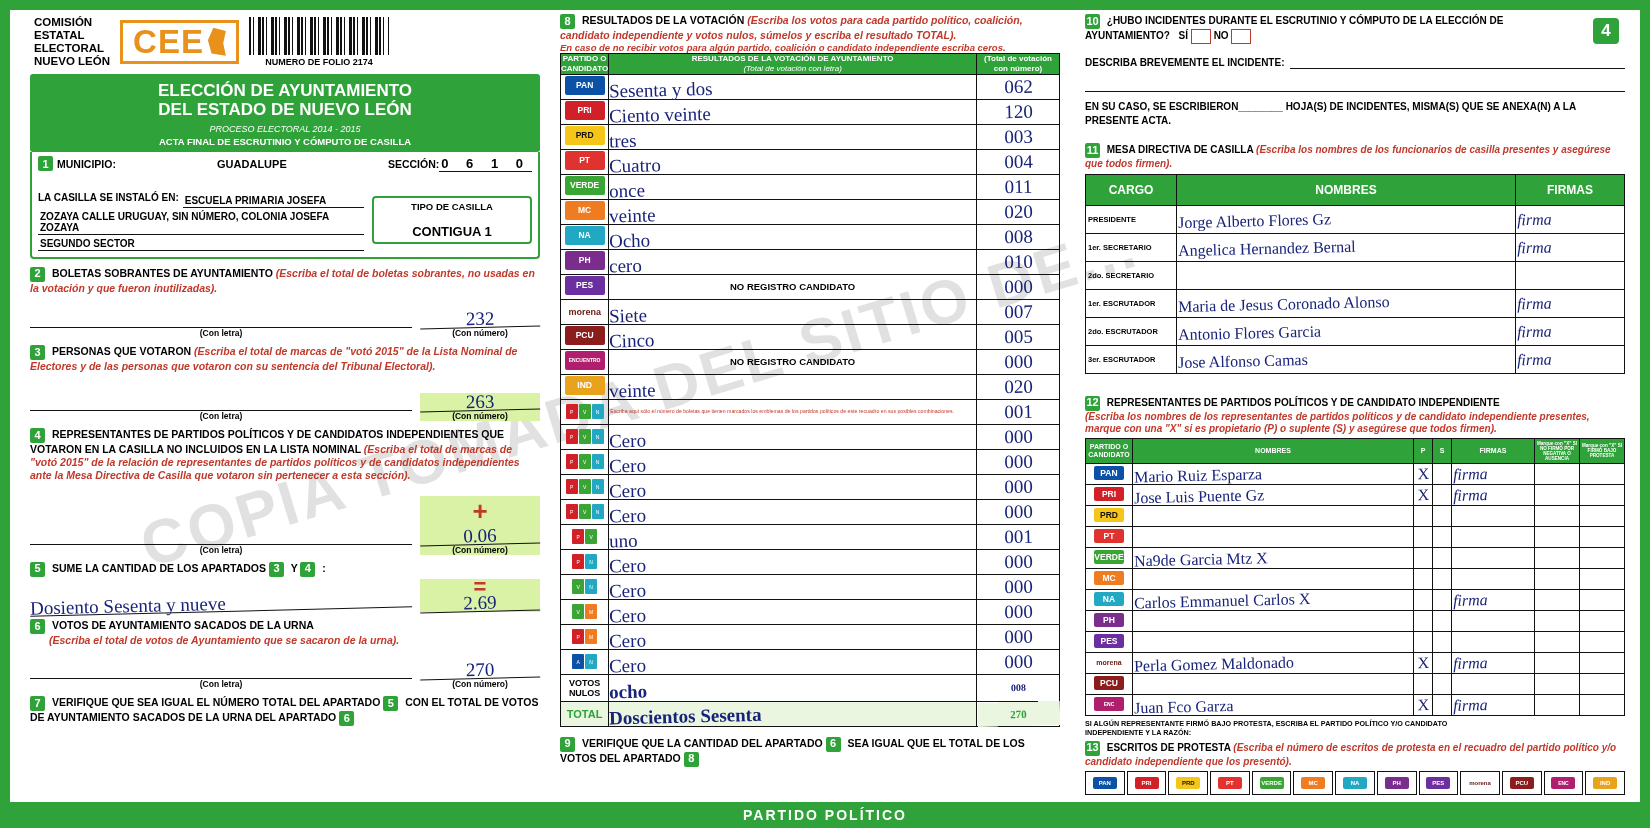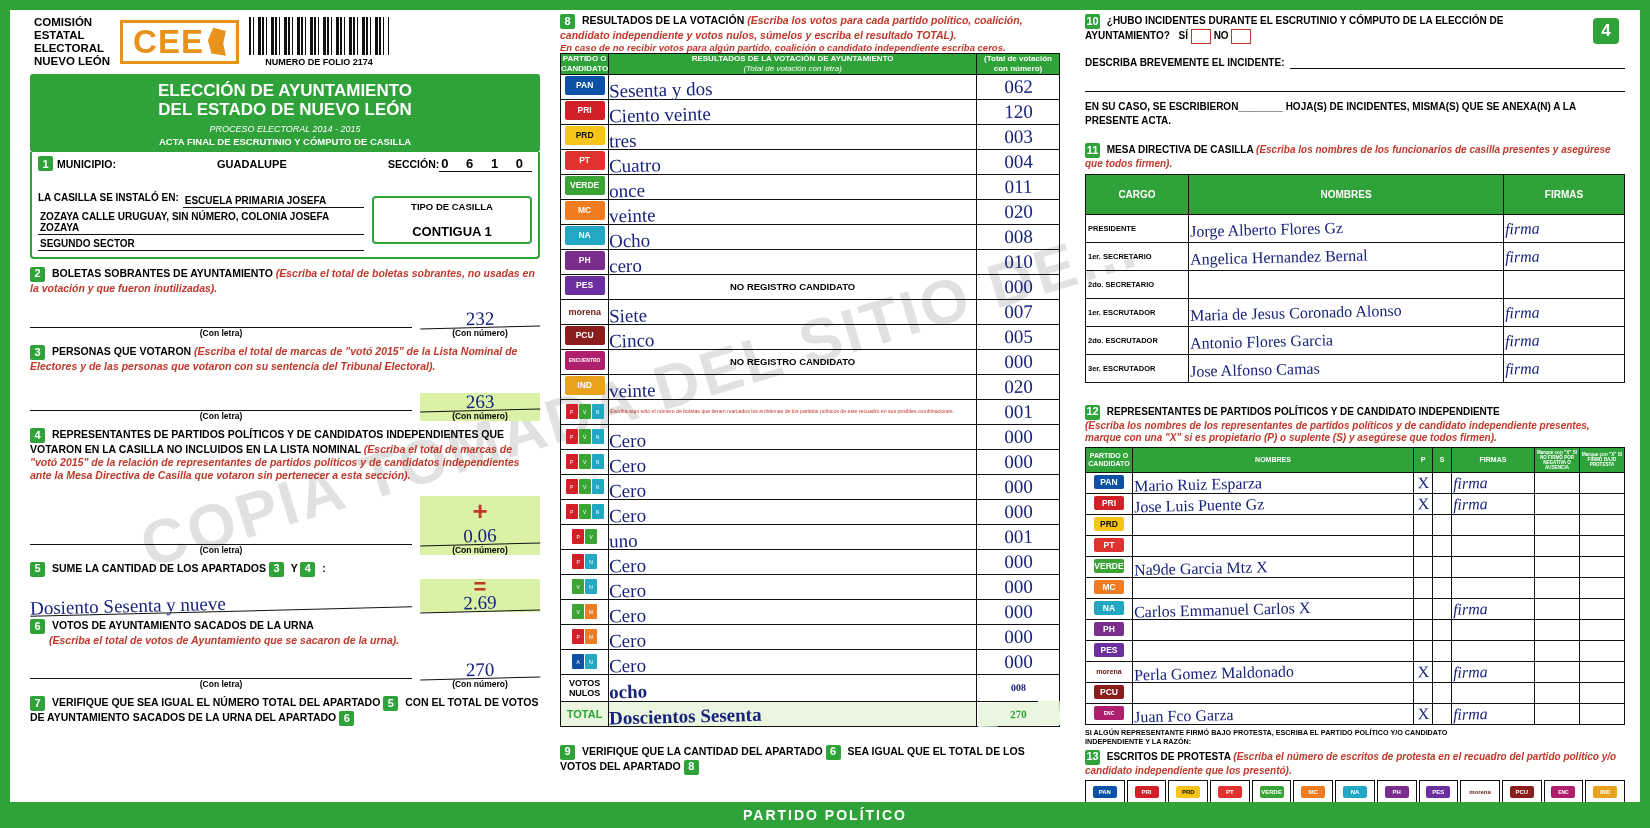--- a/index.html
+++ b/index.html
@@ -107,21 +107,21 @@
   
   .c-title{font-size:10px;font-weight:bold;line-height:1.25;}
   .chk{display:inline-block;width:18px;height:13px;border:1px solid #c0392b;vertical-align:middle;}
   .page-badge{
     position:absolute;right:6px;top:4px;width:26px;height:26px;border-radius:4px;
     background:#2fa239;color:#fff;font-weight:bold;font-size:17px;
     display:flex;align-items:center;justify-content:center;
   }
   table.mesa{border-collapse:collapse;width:100%;font-size:8px;}
   table.mesa th,table.mesa td{border:1px solid #111;}
-  table.mesa th{background:#2fa239;color:#fff;padding:14px;font-size:10px;}
+  table.mesa th{background:#2fa239;color:#fff;padding:8px;font-size:12px;}
   .cargo{width:74px;font-weight:bold;font-size:7.5px;padding:9px 2px;}
   .nm{height:20px;}
   .fm{width:92px;}
   table.reps{border-collapse:collapse;width:100%;font-size:7px;}
   table.reps th,table.reps td{border:1px solid #111;}
   table.reps th{background:#2fa239;color:#fff;padding:2px 1px;font-size:7px;line-height:1.1;}
   .rp{width:44px;text-align:center;padding:1px;}
   .ps{width:16px;}
   .rfm{width:80px;}
   .rrow{height:21px;}
@@ -554,21 +554,21 @@
       <tr class="total-row">
         <td style="text-align:center;padding:4px;">TOTAL</td>
         <td class="res-cell">
               <div class="hand">Doscientos Sesenta</div>
             </td>
         <td class="tot-cell hand">270</td>
       </tr>
     </tbody>
       </table>
 
-    <div class="sec-title" style="margin-top:18px;">
+    <div class="sec-title" style="margin-top:10px;">
       <span class="num">9</span>
       <span>VERIFIQUE QUE LA CANTIDAD DEL APARTADO</span>
       <span class="num">6</span>
       <span>SEA IGUAL QUE EL TOTAL DE LOS VOTOS DEL APARTADO</span>
       <span class="num">8</span>
     </div>
   </div>
 
   <div class="col colC">
     <div class="page-badge">4</div>

